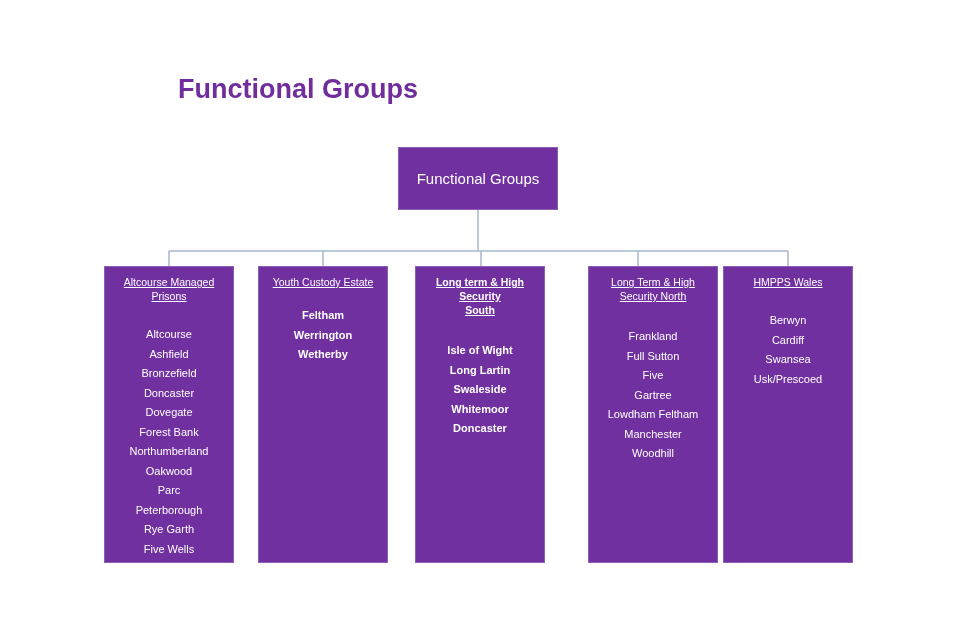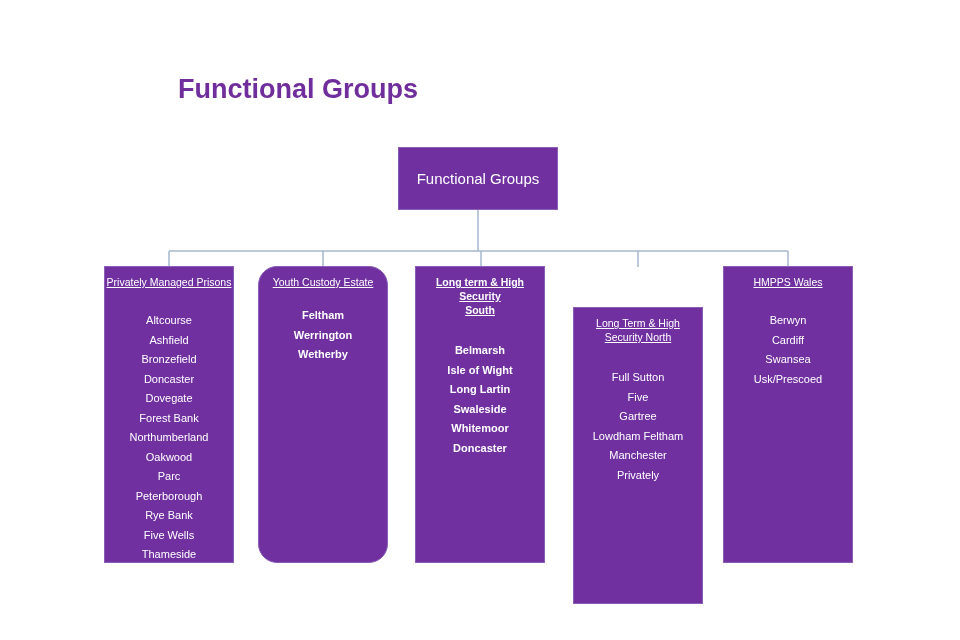--- a/index.html
+++ b/index.html
@@ -69,23 +69,23 @@
   .group-header{
     display:block;
     font-size:10.5px;
     line-height:14px;
     text-decoration:underline;
     white-space:pre-line;
     color:var(--text-white);
   }
   .group-list{margin-top:22px;}
   .group-box.gb-0{left:104px;}
-  .group-box.gb-1{left:258px;border-radius:19px;}
+  .group-box.gb-1{left:258px;}
   .group-box.gb-2{left:415px;font-weight:bold;}
-  .group-box.gb-3{left:573px;margin-top:41px;}
+  .group-box.gb-3{left:588px;}
   .group-box.gb-4{left:723px;}
   .gb-0 .group-list{}
   .gb-1 .group-list{margin-top:17px;font-weight:bold;}
   .gb-2 .group-list{margin-top:24px;}
   .gb-3 .group-list{margin-top:24px;}
   .gb-4 .group-list{}
   .list-item{
     font-size:11px;
     line-height:19.5px;
     color:var(--text-white);
@@ -105,70 +105,70 @@
   <path d="M481 251 L481 267"></path>
   <path d="M638 251 L638 267"></path>
   <path d="M788 251 L788 267"></path>
 </svg>
 
 <div class="root-box">
   <span class="root-label">Functional Groups</span>
 </div>
 
 <div class="group-box gb-0">
-  <span class="group-header">Privately Managed Prisons</span>
+  <span class="group-header">Altcourse Managed Prisons</span>
   <div class="group-list">
       <div class="list-item">Altcourse</div>
       <div class="list-item">Ashfield</div>
       <div class="list-item">Bronzefield</div>
       <div class="list-item">Doncaster</div>
       <div class="list-item">Dovegate</div>
       <div class="list-item">Forest Bank</div>
       <div class="list-item">Northumberland</div>
       <div class="list-item">Oakwood</div>
       <div class="list-item">Parc</div>
       <div class="list-item">Peterborough</div>
-      <div class="list-item">Rye Bank</div>
+      <div class="list-item">Rye Garth</div>
       <div class="list-item">Five Wells</div>
       <div class="list-item">Thameside</div>
     </div>
 </div>
 
 <div class="group-box gb-1">
   <span class="group-header">Youth Custody Estate</span>
   <div class="group-list">
       <div class="list-item">Feltham</div>
       <div class="list-item">Werrington</div>
       <div class="list-item">Wetherby</div>
     </div>
 </div>
 
 <div class="group-box gb-2">
   <span class="group-header">Long term &amp; High Security
 South</span>
   <div class="group-list">
-      <div class="list-item">Belmarsh</div>
       <div class="list-item">Isle of Wight</div>
       <div class="list-item">Long Lartin</div>
       <div class="list-item">Swaleside</div>
       <div class="list-item">Whitemoor</div>
       <div class="list-item">Doncaster</div>
     </div>
 </div>
 
 <div class="group-box gb-3">
   <span class="group-header">Long Term &amp; High
 Security North</span>
   <div class="group-list">
+      <div class="list-item">Frankland</div>
       <div class="list-item">Full Sutton</div>
       <div class="list-item">Five</div>
       <div class="list-item">Gartree</div>
       <div class="list-item">Lowdham Feltham</div>
       <div class="list-item">Manchester</div>
-      <div class="list-item">Privately</div>
+      <div class="list-item">Woodhill</div>
     </div>
 </div>
 
 <div class="group-box gb-4">
   <span class="group-header">HMPPS Wales</span>
   <div class="group-list">
       <div class="list-item">Berwyn</div>
       <div class="list-item">Cardiff</div>
       <div class="list-item">Swansea</div>
       <div class="list-item">Usk/Prescoed</div>

